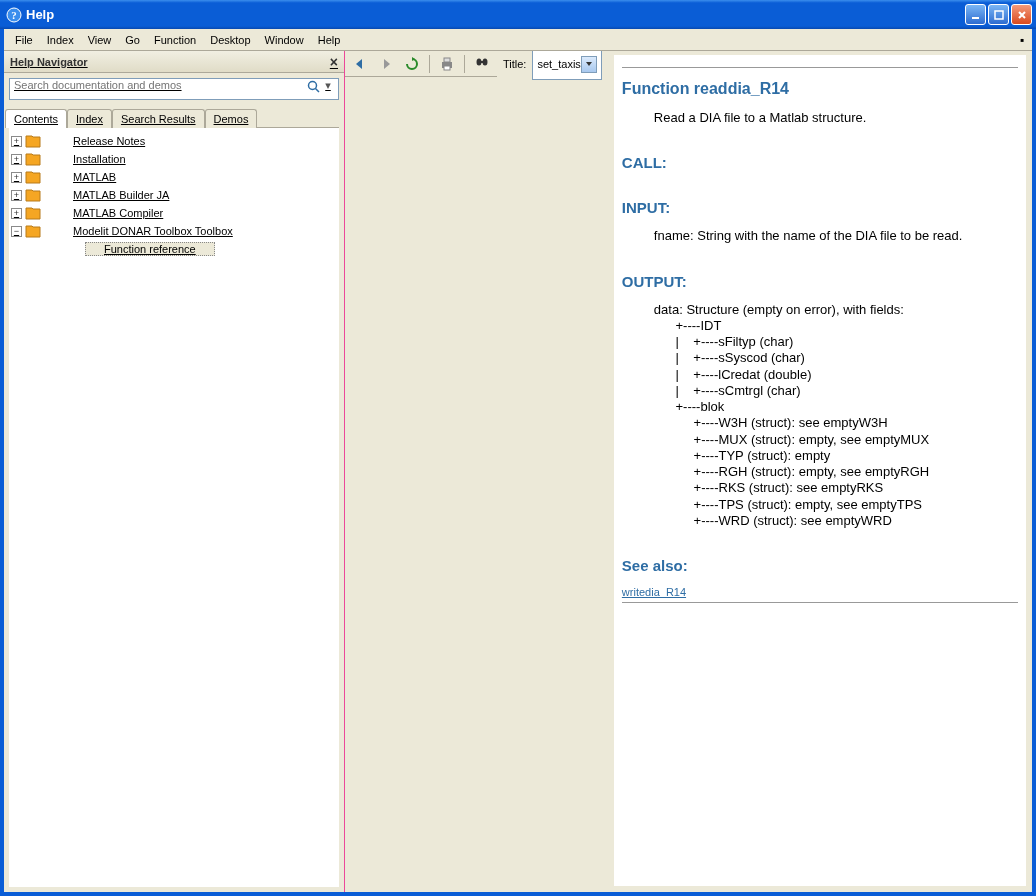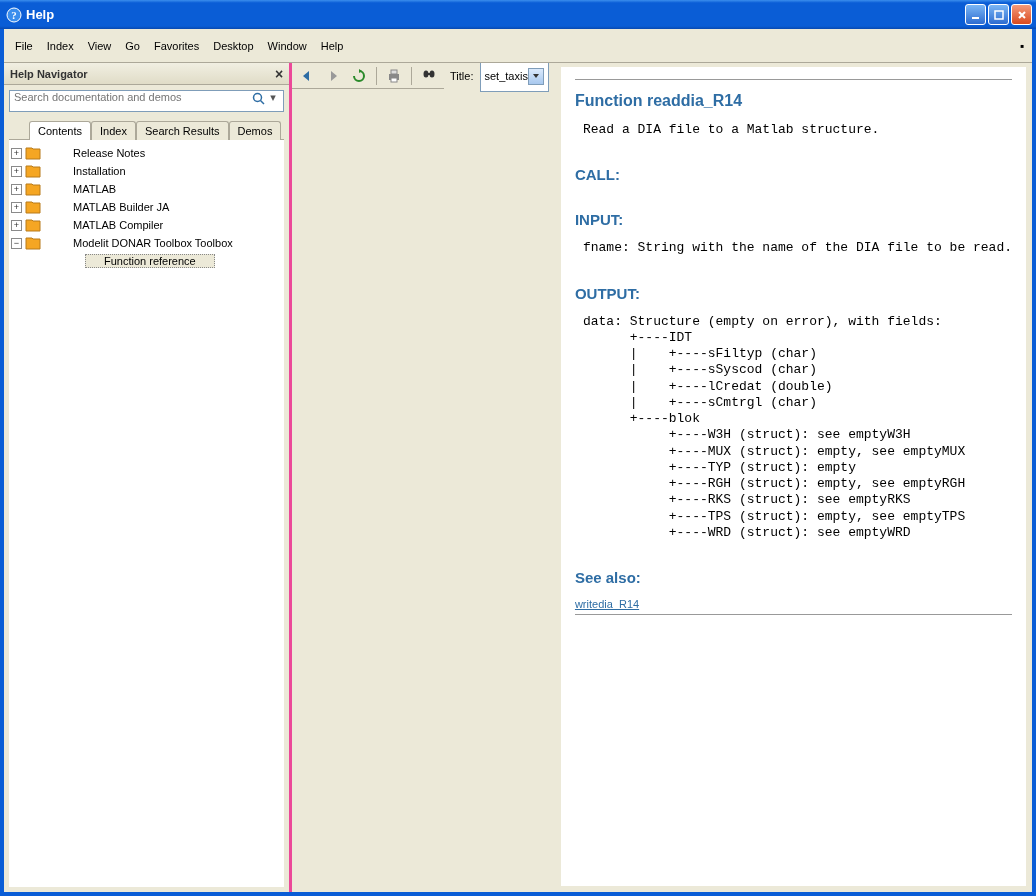--- a/index.html
+++ b/index.html
@@ -12,39 +12,39 @@
 .winbtns { display: flex; gap: 2px; }
 .winbtn { width: 21px; height: 21px; border-radius: 3px; display: flex; align-items: center; justify-content: center; border: 1px solid #fff; }
 .winbtn.min, .winbtn.max { background: linear-gradient(to bottom, #7ab6f5, #2d6cd0); }
 .winbtn.close { background: linear-gradient(to bottom, #f59a7a, #d94a1f); }
 .winbtn svg { width: 12px; height: 12px; }
 
 
 .app { position: absolute; top: 29px; left: 4px; right: 4px; bottom: 4px; background: #ece9d8; display: flex; flex-direction: column; }
 
 
-.menubar { height: 34px; background: #ece9d8; display: flex; align-items: center; padding: 0 4px; border-bottom: 1px solid #aca899; }
+.menubar { height: 22px; background: #ece9d8; display: flex; align-items: center; padding: 0 4px; border-bottom: 1px solid #aca899; }
 .menubar .menuitem { padding: 2px 7px; cursor: default; }
 .menubar .spacer { flex: 1; }
 .menubar .menuright { font-size: 12px; padding-right: 4px; }
 
 
 .mainsplit { flex: 1; display: flex; overflow: hidden; }
 
 
-.leftpanel { width: 341px; display: flex; flex-direction: column; border-right: 3px solid #ec4899; }
+.leftpanel { width: 341px; display: flex; flex-direction: column; border-right: 1px solid #ec4899; text-decoration: underline; }
 .panelhdr { height: 22px; background: linear-gradient(to bottom, #f1efe2, #e0dcc7); border-bottom: 1px solid #aca899; display: flex; align-items: center; padding: 0 6px; font-weight: bold; color: #333; }
 .panelhdr .closex { margin-left: auto; font-size: 14px; font-weight: bold; cursor: default; }
 .searchrow { padding: 5px; background: #ece9d8; }
 .searchbox { width: 100%; height: 22px; border: 1px solid #7f9db9; background: #fff; display: flex; align-items: flex-start; padding: 0 4px; }
 .searchbox input { flex: 1; border: none; outline: none; font-size: 11px; color: #999; background: transparent; }
 .searchbox .magnify { width: 16px; height: 16px; }
 .searchbox .dropdown { width: 12px; color: #555; text-align: center; }
 
-.tabrow { height: 22px; display: flex; align-items: flex-end; padding-left: 13px; background: #ece9d8; margin-left: 12px; }
+.tabrow { height: 22px; display: flex; align-items: flex-end; padding-left: 1px; background: #ece9d8; }
 .tab { padding: 3px 8px; border: 1px solid #aca899; border-bottom: none; background: #ece9d8; margin-right: 0px; border-radius: 3px 3px 0 0; position: relative; top: 1px; cursor: default; }
 .tab.active { background: #fff; z-index: 2; }
 
 .treewrap { flex: 1; background: #fff; border-top: 1px solid #aca899; margin: 0 5px 5px 5px; overflow: auto; padding: 4px 2px; }
 .treenode { display: flex; align-items: center; height: 18px; white-space: nowrap; }
 .treenode .exp { width: 11px; height: 11px; border: 1px solid #8a8a8a; display: flex; align-items: center; justify-content: center; margin-right: 3px; font-size: 9px; line-height: 1; color: #333; background: #fff; }
 .treenode .noexp { width: 11px; margin-right: 3px; }
 .treenode .bookicon { width: 16px; height: 14px; margin-right: 4px; }
 .treenode .label { cursor: default; margin-left: 28px; }
 .treenode .label.sel { background: #ece9d8; border: 1px dotted #888; padding: 0 18px; }
@@ -54,25 +54,25 @@
 .rightpanel { flex: 1; display: flex; flex-direction: row; }
 .toolbar { height: 26px; background: #ece9d8; border-bottom: 1px solid #aca899; display: flex; align-items: center; padding: 0 4px; gap: 4px; }
 .toolbar .tbtn { width: 22px; height: 22px; display: flex; align-items: center; justify-content: center; cursor: default; }
 .toolbar .sep { width: 1px; height: 18px; background: #aca899; margin: 0 2px; }
 .titlerow { height: 26px; background: #ece9d8; display: flex; align-items: center; padding: 0 6px; gap: 6px; }
 .titlerow label { font-size: 11px; }
 .titleselect { flex: 1; height: 31px; border: 1px solid #7f9db9; background: #fff; display: flex; align-items: center; padding: 0 4px; }
 .titleselect span { flex: 1; font-size: 11px; }
 .titleselect .dd { width: 16px; height: 17px; background: linear-gradient(to bottom,#dbeafc,#a8c8ee); border: 1px solid #7f9db9; display: flex; align-items: center; justify-content: center; }
 
-.content { flex: 1; background: #fff; margin: 4px 6px 6px 6px; padding: 12px 14px; overflow: auto; font-family: Arial, sans-serif; }
+.content { flex: 1; background: #fff; margin: 4px 6px 6px 6px; padding: 12px 8px; overflow: auto; font-family: Arial, sans-serif; }
 .content hr { border: none; border-top: 1px solid #999; margin-bottom: 12px; }
 .content h2 { color: #2e6da4; font-size: 16px; font-weight: bold; margin-bottom: 12px; font-family: Arial, sans-serif; }
 .content h3 { color: #2e6da4; font-size: 15px; font-weight: bold; margin-top: 28px; margin-bottom: 12px; font-family: Arial, sans-serif; }
-.content pre { font-family: Liberation Mono, monospace; font-size: 13px; margin-left: 8px; line-height: 1.25; white-space: pre; }
+.content pre { font-family: Liberation Sans, sans-serif; font-size: 13px; margin-left: 32px; line-height: 1.25; white-space: pre; }
 .content a { color: #2e6da4; text-decoration: underline; }
 .content hr.bot { margin-top: 4px; }
 
 
 .bookicon svg, .magnify svg { display: block; }
 </style>
 </head>
 <body>
 
 <div class="titlebar">
@@ -101,21 +101,21 @@
       </div>
   </div>
 </div>
 
 <div class="app">
   <div class="menubar">
     <span class="menuitem">File</span>
     <span class="menuitem">Index</span>
     <span class="menuitem">View</span>
     <span class="menuitem">Go</span>
-    <span class="menuitem">Favorites</span>
+    <span class="menuitem">Function</span>
     <span class="menuitem">Desktop</span>
     <span class="menuitem">Window</span>
     <span class="menuitem">Help</span>
     <span class="spacer"></span>
     <span class="menuright">▪</span>
   </div>
 
   <div class="mainsplit">
 
     <div class="leftpanel">

